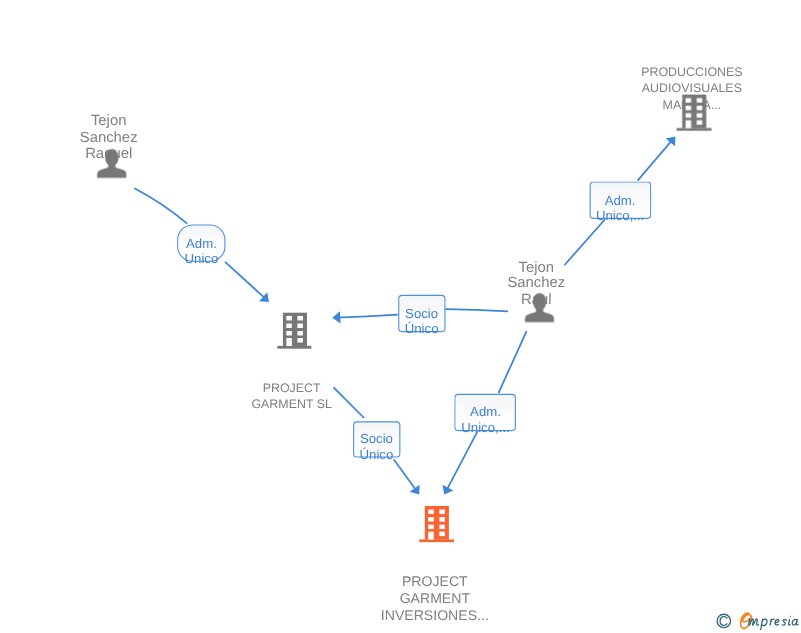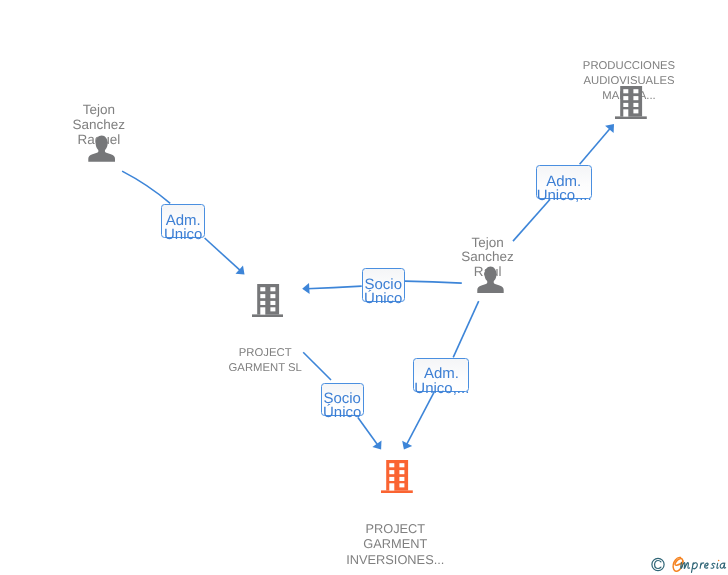--- a/index.html
+++ b/index.html
@@ -5,21 +5,21 @@
 <style>
   html,body{margin:0;padding:0;}
   body{width:728px;height:575px;background:#ffffff;font-family:"Liberation Sans",sans-serif;overflow:hidden;position:relative;-webkit-font-smoothing:antialiased;text-rendering:geometricPrecision;}
   #stage{position:absolute;left:0;top:0;width:728px;height:575px;}
   svg.edges{position:absolute;left:0;top:0;width:728px;height:575px;}
   .node{position:absolute;}
   .node-label{position:absolute;transform:translateZ(0);color:#808080;font-size:13.5px;line-height:14.9px;text-align:center;white-space:pre;left:0;width:100%;top:0;margin-top:24px;}
   .node-label.company{font-size:11.3px;line-height:15.0px;}
   .node-label.company.highlight{font-size:12.8px;line-height:15.4px;}
   .icon{position:absolute;display:block;}
-  .edge-label{position:absolute;transform:translateZ(0);border:1.6px solid #4a8fe0;border-radius:3.5px;background:linear-gradient(to bottom,#f4f5f7 0%,#fcfcfd 55%,#ffffff 100%);color:#3d7fd4;font-size:15px;line-height:14.3px;padding-top:14px;text-align:center;box-sizing:border-box;display:flex;flex-direction:column;justify-content:center;white-space:pre-wrap;}
+  .edge-label{position:absolute;transform:translateZ(0);border:1.6px solid #4a8fe0;border-radius:3.5px;background:linear-gradient(to bottom,#f4f5f7 0%,#fcfcfd 55%,#ffffff 100%);color:#3d7fd4;font-size:12px;line-height:14.3px;padding-top:14px;text-align:center;box-sizing:border-box;display:flex;flex-direction:column;justify-content:center;white-space:pre-wrap;}
   .logo{position:absolute;}
 </style>
 </head>
 <body>
 
 <div id="stage">
 
   <svg class="edges" viewBox="0 0 728 575" xmlns="http://www.w3.org/2000/svg">
     <g>
       <path d="M 122.1 171.1 Q 147.8 184.4 170.2 203.3" fill="none" stroke="#3d85d8" stroke-width="1.6"></path>
@@ -112,21 +112,21 @@
       <rect x="8.3" y="16.9" width="5.0" height="4.1" fill="#ffffff"></rect>
       <rect x="18.4" y="16.9" width="5.0" height="4.1" fill="#ffffff"></rect>
       <rect x="8.3" y="23.3" width="5.0" height="7.3" fill="#ffffff"></rect>
       <rect x="18.4" y="23.3" width="5.0" height="4.1" fill="#ffffff"></rect>
     </svg>
     <div class="node-label company highlight" style="top:38.1px;">PROJECT
 GARMENT
 INVERSIONES...</div>
   </div>
 
-  <div class="edge-label" style="left:161.2px;top:203.9px;width:43.9px;height:34.4px;">Adm. Unico</div>
+  <div class="edge-label" style="left:161.2px;top:203.9px;width:43.9px;height:34.4px;border-radius:14px;">Adm. Unico</div>
   <div class="edge-label" style="left:535.7px;top:165px;width:56.1px;height:34.1px;">Adm. Unico,...</div>
   <div class="edge-label" style="left:361.9px;top:267.7px;width:42.8px;height:34.3px;">Socio Único</div>
   <div class="edge-label" style="left:413.3px;top:357.7px;width:56.2px;height:34px;">Adm. Unico,...</div>
   <div class="edge-label" style="left:320.7px;top:382.6px;width:43px;height:33.4px;">Socio Único</div>
 
   <div class="logo" style="left:0;top:0;">
   <svg width="80" height="24" viewBox="0 0 80 24" style="position:absolute;left:648.2px;top:552.6px;">
 
   <circle cx="10" cy="11.5" r="6.1" fill="none" stroke="#2f6576" stroke-width="1.2"></circle>
   <path d="M12.9 8.9 C12.2 7.9 11.2 7.5 10.1 7.5 C8.1 7.5 6.6 9.2 6.6 11.5 C6.6 13.8 8.1 15.5 10.1 15.5 C11.2 15.5 12.2 15.1 12.9 14.1" fill="none" stroke="#2f6576" stroke-width="1.2" stroke-linecap="round"></path>

